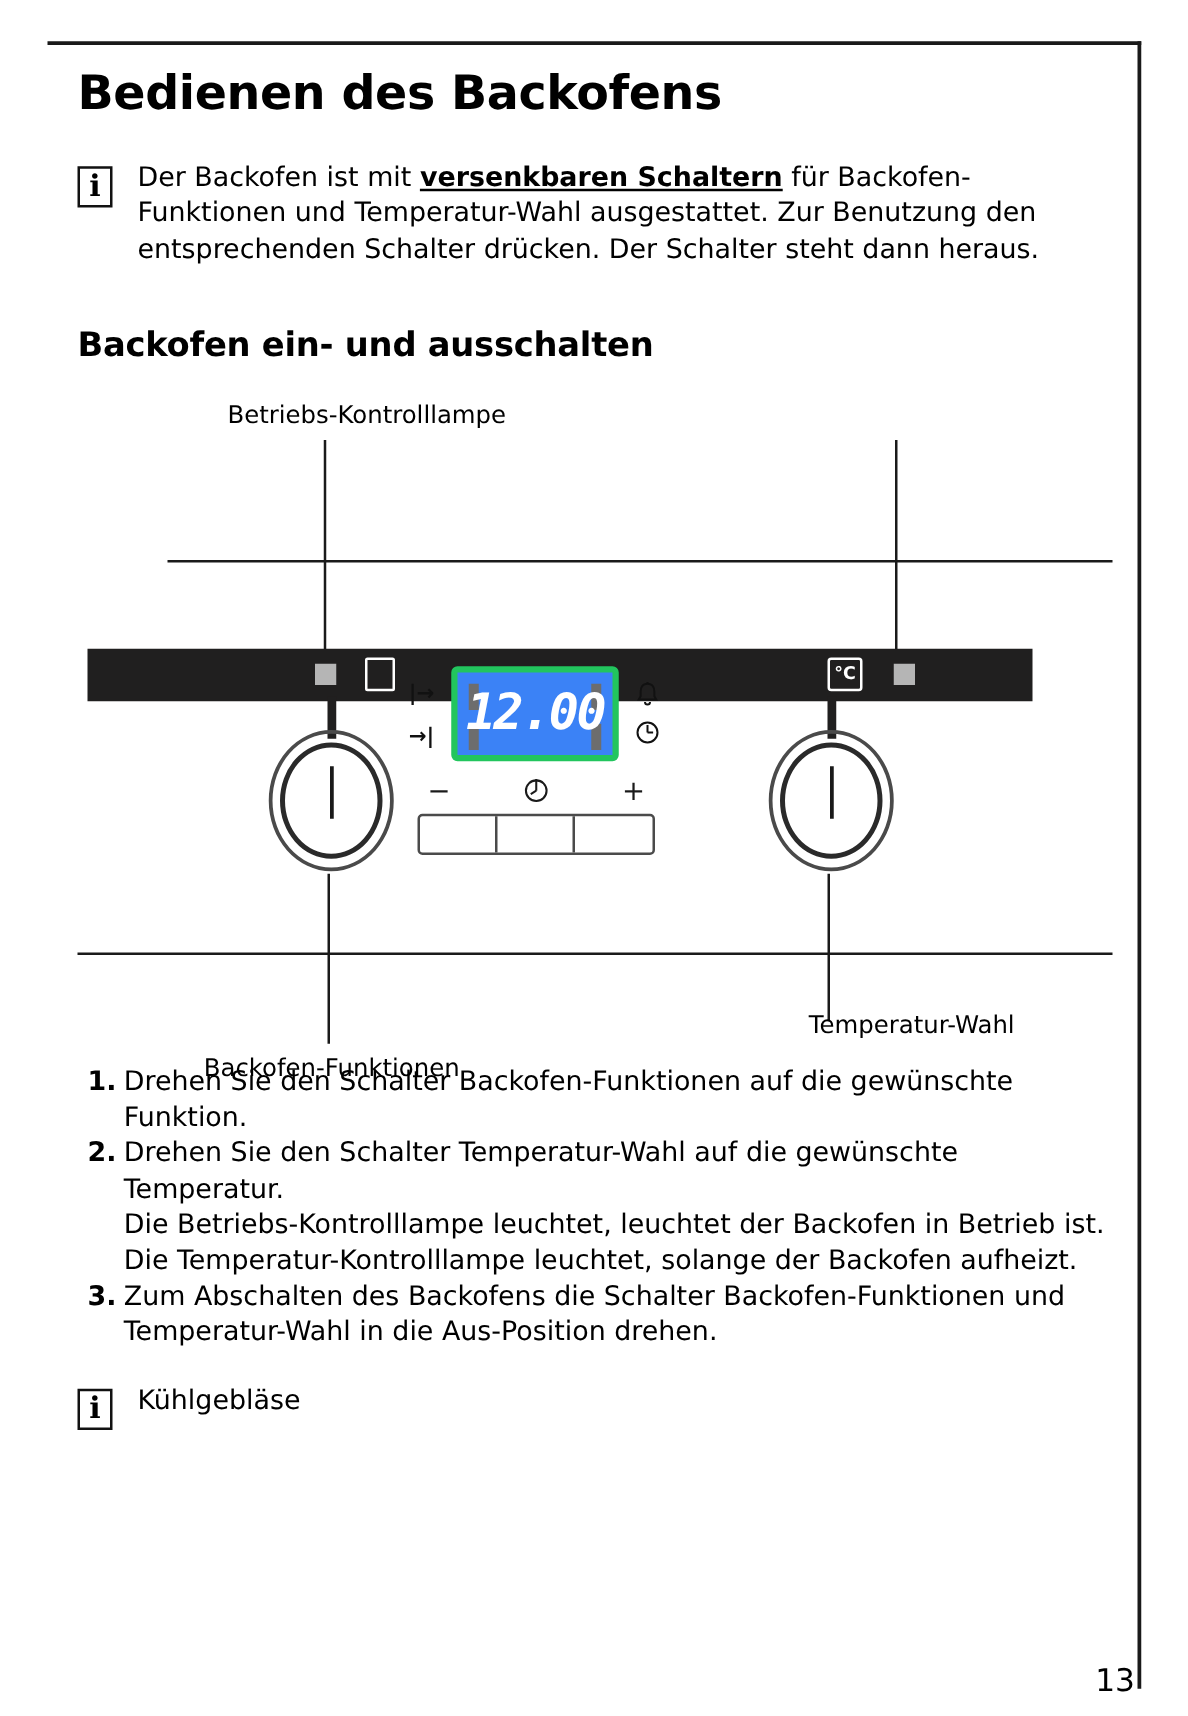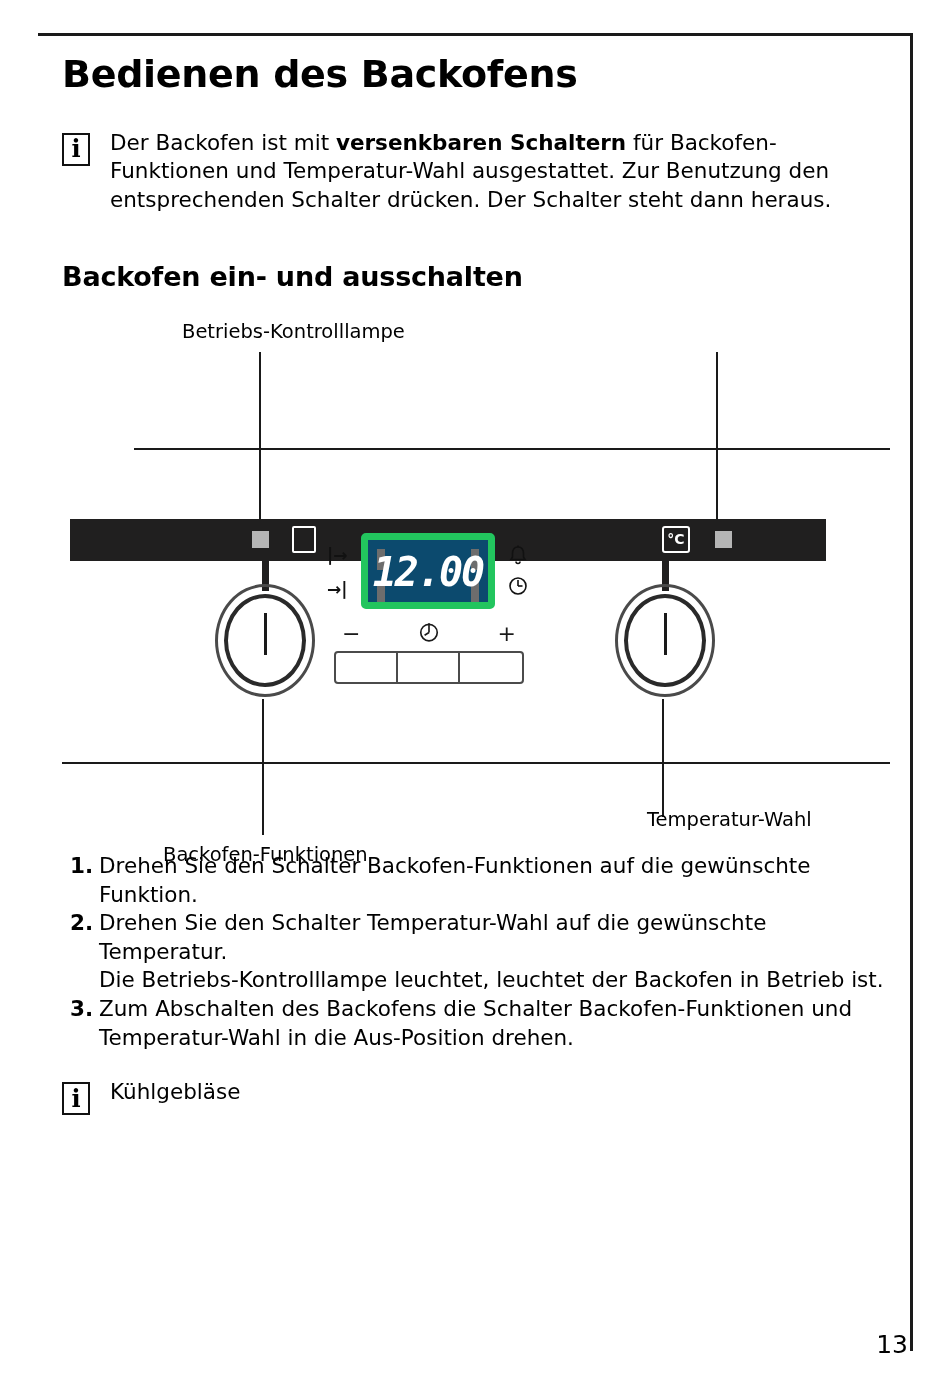--- a/index.html
+++ b/index.html
@@ -82,21 +82,21 @@
   }
   .info-body {
     flex: 1 1 auto;
     font-size: 21.5px;
     line-height: 1.32;
   }
   .info-body .note-heading {
     font-weight: normal;
     display: block;
   }
-  .info-body b { font-weight: bold; }
+  .info-body b { font-weight: bold; text-decoration: underline; }
 
   
   #diagram {
     position: relative;
     width: 830px;
     height: 530px;
     margin-top: 22px;
   }
   .diag-label {
     position: absolute;
@@ -189,22 +189,22 @@
     background: #1a1a1a;
   }
 
   
   #display-module {
     position: absolute;
     left: 299px;
     top: 219px;
     width: 134px;
     height: 76px;
-    background: #0c4a6e;
-    border: 7px solid #22c55e;
+    background: #3b82f6;
+    border: 5px solid #22c55e;
     border-radius: 5px;
     box-sizing: border-box;
   }
   .seg-bar {
     position: absolute;
     width: 8px;
     height: 21px;
     background: #6d6d6d;
   }
   #lcd-time {
@@ -386,20 +386,21 @@
 
   <ol id="steps">
     <li>
       <span class="num">1.</span>
       <span>Drehen Sie den Schalter Backofen-Funktionen auf die gewünschte Funktion.</span>
     </li>
     <li>
       <span class="num">2.</span>
       <span>Drehen Sie den Schalter Temperatur-Wahl auf  die gewünschte Temperatur.</span>
       <span class="sub">Die Betriebs-Kontrolllampe leuchtet, leuchtet der Backofen in Betrieb ist.</span>
+      <span class="sub">Die Temperatur-Kontrolllampe leuchtet, solange der Backofen aufheizt.</span>
     </li>
     <li>
       <span class="num">3.</span>
       <span>Zum Abschalten des Backofens die Schalter Backofen-Funktionen und Temperatur-Wahl in die Aus-Position drehen.</span>
     </li>
   </ol>
 
   <div class="info-note" id="cooling-note">
     <div class="info-icon"></div>
     <div class="info-body">

